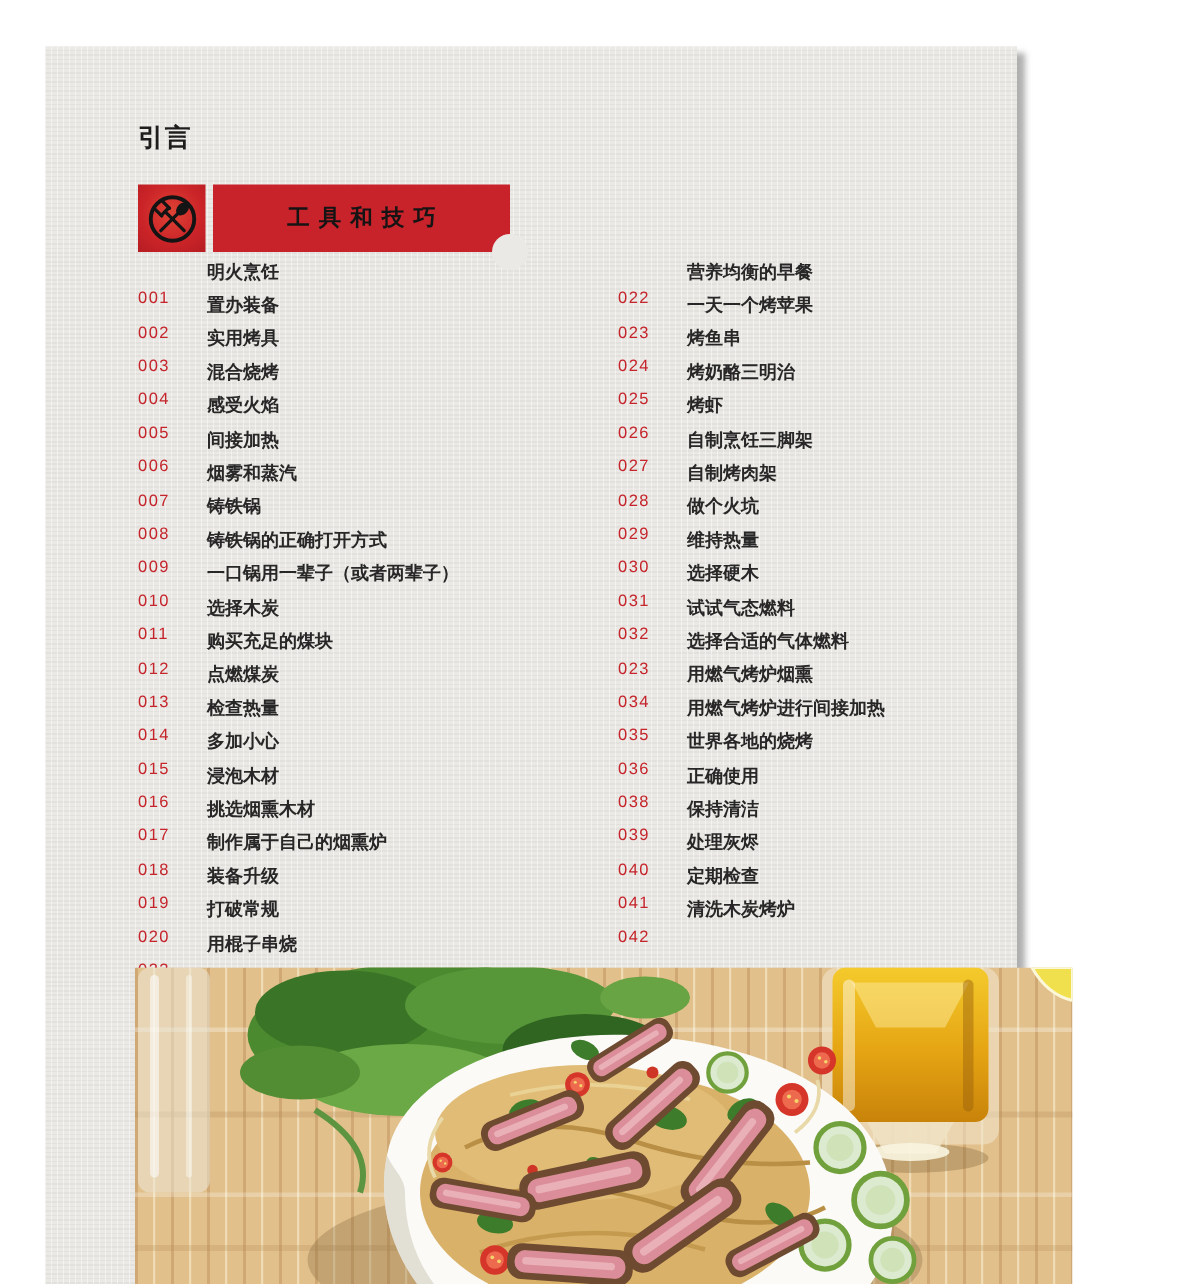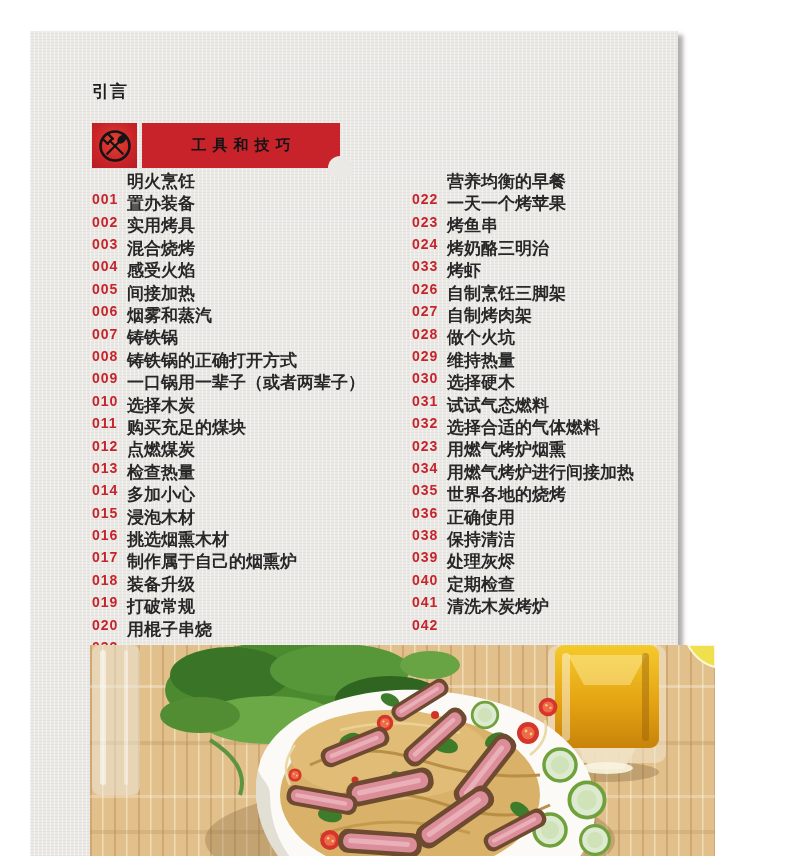--- a/index.html
+++ b/index.html
@@ -38,24 +38,24 @@
   .banner-title{
     font-size:15px; font-weight:700; color:#141414; letter-spacing:6px; padding-left:6px;
   }
 
   .toc-column{position:absolute; top:139px; width:320px;}
   .toc-column.left{left:62px;}
   .toc-column.right{left:382px;}
   .toc-row{height:22.4px; display:flex; align-items:center;}
   .toc-num{
     width:34px; flex:0 0 34px;
-    font-size:14px; font-weight:700; color:var(--numred,#c5242b); letter-spacing:1px;margin-top:36px;
+    font-size:11px; font-weight:400; color:var(--numred,#c5242b); letter-spacing:1px;margin-top:36px;
   }
   .toc-label{
-    font-size:17px; font-weight:600; color:#272727; margin-left:1px; white-space:nowrap;
+    font-size:12px; font-weight:600; color:#272727; margin-left:12px; white-space:nowrap;
   }
 
   .photo{
     position:absolute; left:60px; top:614px; width:625px; height:211px;
     overflow:hidden; display:block;
   }
 </style>
 </head>
 <body>
 
@@ -179,21 +179,21 @@
       </div>
       <div class="toc-row">
         <span class="toc-num">023</span>
         <span class="toc-label">一天一个烤苹果</span>
       </div>
       <div class="toc-row">
         <span class="toc-num">024</span>
         <span class="toc-label">烤鱼串</span>
       </div>
       <div class="toc-row">
-        <span class="toc-num">033</span>
+        <span class="toc-num">025</span>
         <span class="toc-label">烤奶酪三明治</span>
       </div>
       <div class="toc-row">
         <span class="toc-num">026</span>
         <span class="toc-label">烤虾</span>
       </div>
       <div class="toc-row">
         <span class="toc-num">027</span>
         <span class="toc-label">自制烹饪三脚架</span>
       </div>

